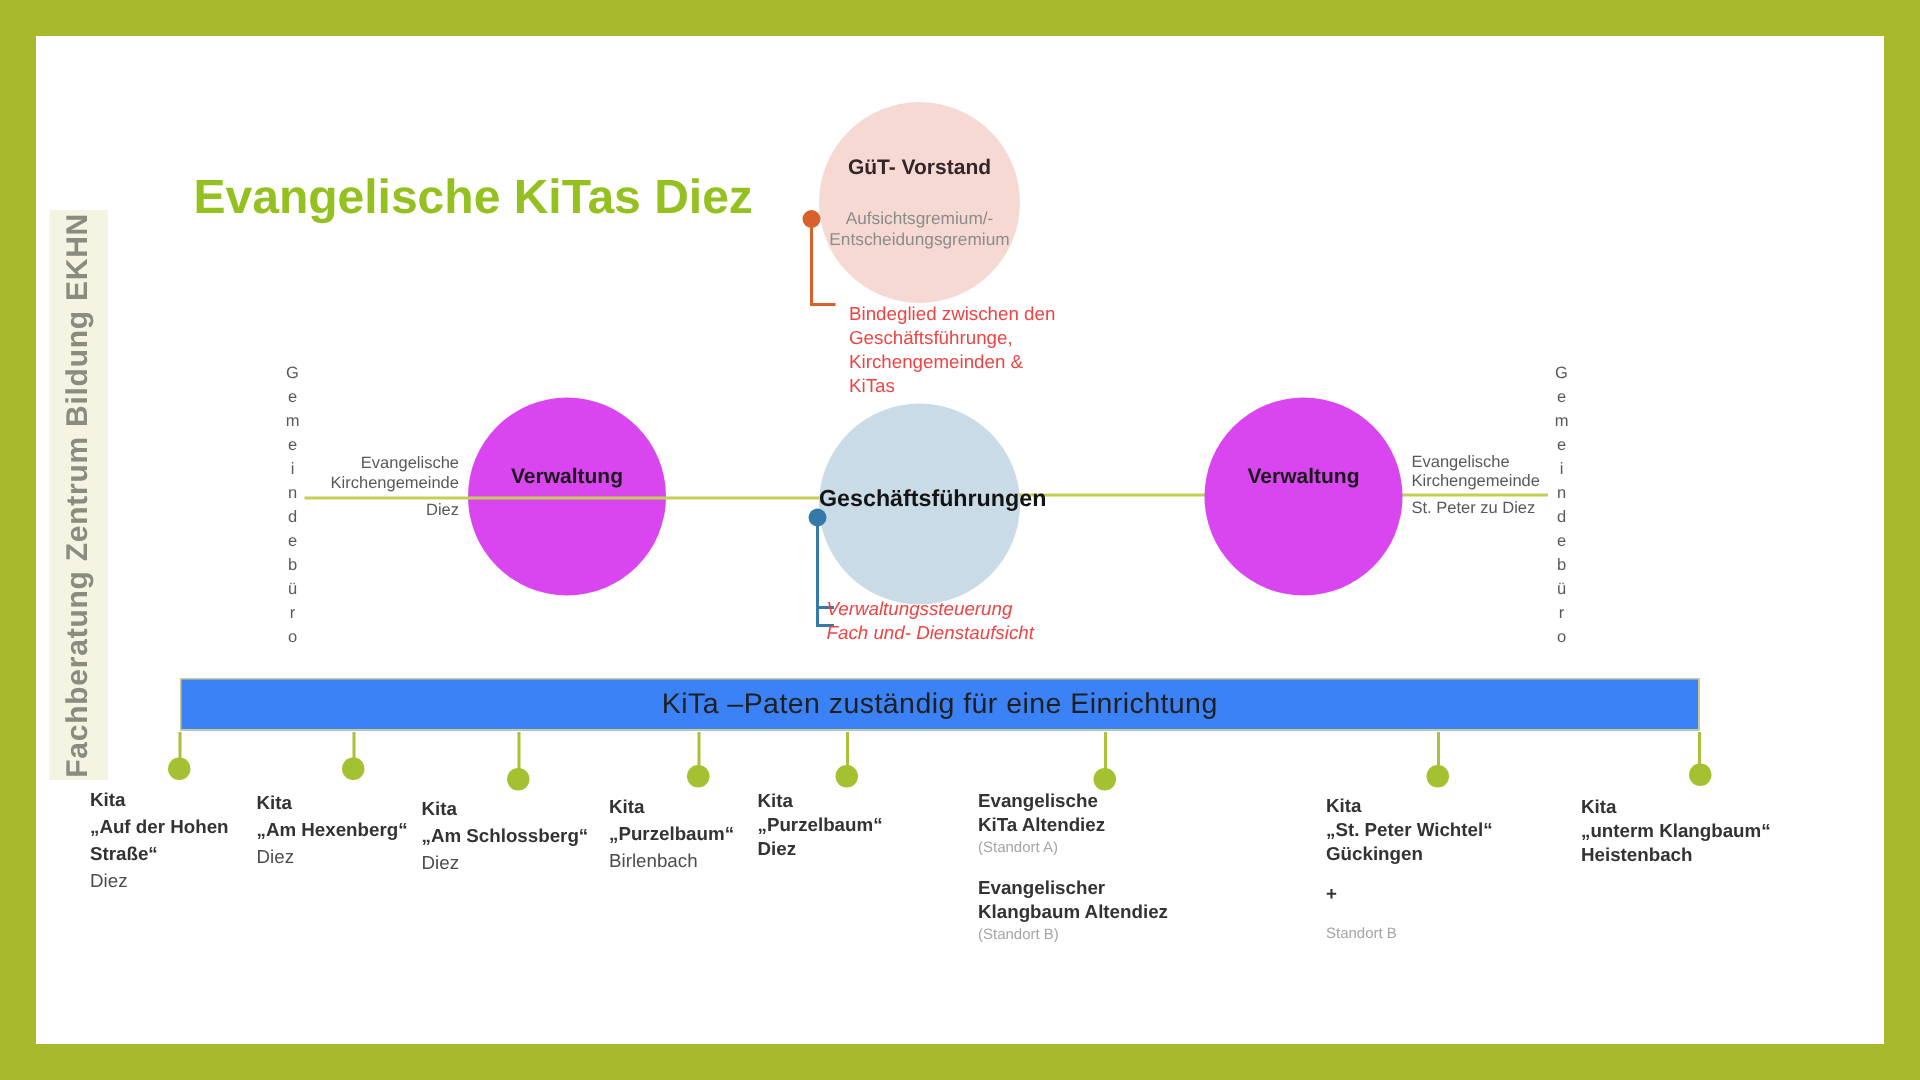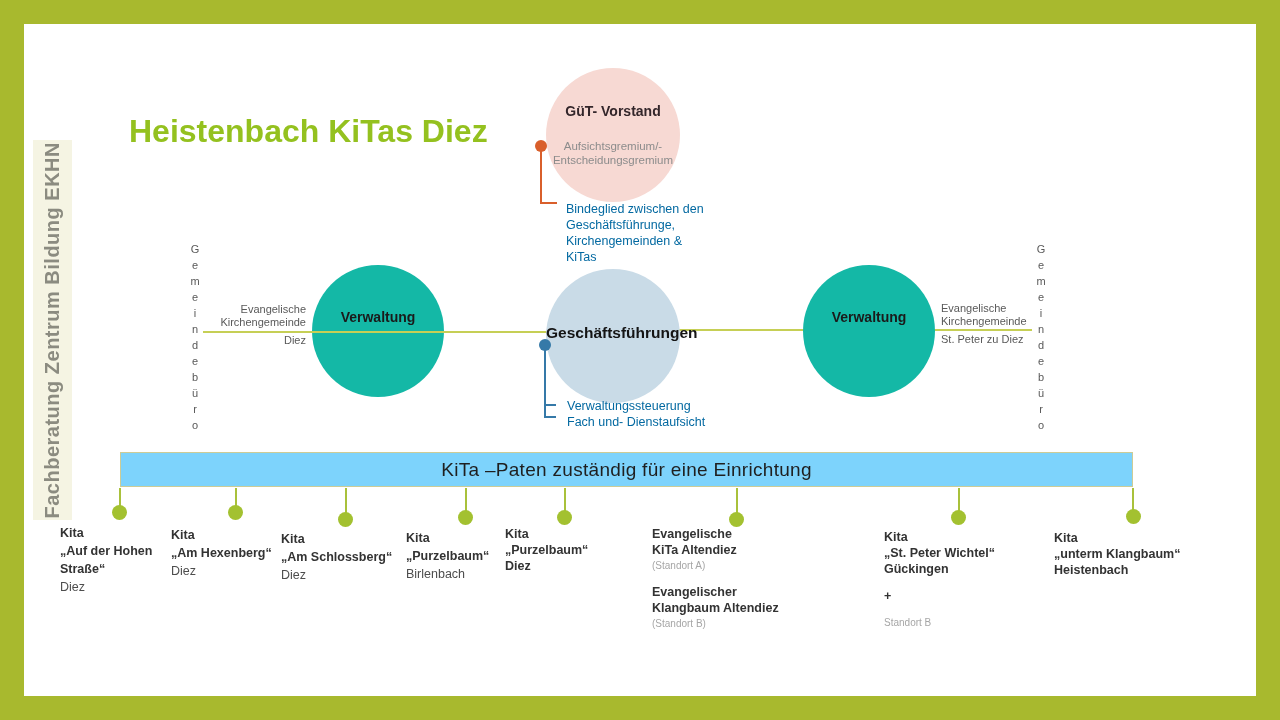--- a/index.html
+++ b/index.html
@@ -26,68 +26,68 @@
   .title{
     position:absolute;left:105px;top:89px;margin:0;
     font-size:32px;font-weight:bold;color:#94c11f;letter-spacing:0;
   }
   
   .circle{position:absolute;border-radius:50%;}
   .pink{left:522px;top:44px;width:134px;height:134px;background:#f7d9d3;
         display:flex;flex-direction:column;align-items:center;justify-content:center;text-align:center;padding-top:0;}
   .pink .c-title{font-size:14px;font-weight:bold;color:#33262a;margin-bottom:20px;}
   .pink .c-sub{font-size:11.5px;color:#8c8c8c;line-height:14.5px;}
-  .grayc{width:132px;height:132px;background:#14b8a6;}
+  .grayc{width:132px;height:132px;background:#d946ef;}
   .grayc .c-label{position:absolute;left:0;right:0;top:44px;text-align:center;
         font-size:14px;font-weight:bold;color:#1a1a1a;}
   .bluec{left:522px;top:245px;width:134px;height:134px;background:#c9dbe7;}
   .bluec .c-label{position:absolute;left:0;right:0;top:55px;text-align:center;
         font-size:15.5px;font-weight:bold;color:#141414;}
   
   .dot{position:absolute;border-radius:50%;}
   .dot-orange{width:12px;height:12px;background:#d95f2b;}
   .dot-blue{width:12px;height:12px;background:#3579a8;}
   .dot-green{width:15px;height:15px;background:#a3c130;}
   .ln{position:absolute;}
   .ln-orange{background:#d95f2b;}
   .ln-blue{background:#3579a8;}
   .ln-olive{background:#c6cf55;}
   .ln-stem{background:#a9c13b;}
   
-  .note{position:absolute;font-size:12.5px;line-height:16px;color:#0369a1;}
+  .note{position:absolute;font-size:12.5px;line-height:16px;color:#ef4444;}
   .parish{position:absolute;font-size:11px;line-height:12.5px;color:#595959;}
   .parish .below{margin-top:6px;}
   .vtext{
     position:absolute;writing-mode:vertical-rl;text-orientation:upright;
     font-size:11px;color:#595959;letter-spacing:4px;line-height:14px;
   }
   
   .banner{
     position:absolute;left:96px;top:428px;width:1013px;height:35px;
-    background:#7dd3fc;border:1px solid #cdcc96;box-sizing:border-box;
+    background:#3b82f6;border:1px solid #cdcc96;box-sizing:border-box;
     display:flex;align-items:center;justify-content:center;
   }
   .banner span{font-size:19px;color:#1f1f1f;letter-spacing:.3px;}
   
   .kita{position:absolute;text-align:left;font-size:12.5px;line-height:18px;color:#3a3a3a;}
   .kl-b{font-weight:bold;color:#333333;}
   .kl-n{font-weight:normal;color:#4d4d4d;}
   .kl-m{font-weight:normal;color:#a6a6a6;font-size:10px;line-height:15px;}
   .kl-g{margin-top:11px;}
 </style>
 </head>
 <body>
 
 <div class="canvas">
 
   <div class="sidebar">
     <span>Fachberatung Zentrum Bildung EKHN</span>
   </div>
 
-  <h1 class="title">Heistenbach KiTas Diez</h1>
+  <h1 class="title">Evangelische KiTas Diez</h1>
 
   <div class="circle pink">
     <div class="c-title">GüT- Vorstand</div>
     <div class="c-sub">Aufsichtsgremium/-</div>
     <div class="c-sub">Entscheidungsgremium</div>
   </div>
   <div class="dot dot-orange" style="left:511px;top:116px;"></div>
   <div class="ln ln-orange" style="left:516px;top:124px;width:2px;height:55px;"></div>
   <div class="ln ln-orange" style="left:516px;top:178px;width:17px;height:2px;"></div>
   <div class="note" style="left:542px;top:177px;">
@@ -112,21 +112,21 @@
   <div class="ln ln-olive" style="left:179px;top:307px;width:344px;height:2px;"></div>
   <div class="ln ln-olive" style="left:655px;top:305px;width:353px;height:2px;"></div>
 
   <div class="circle bluec">
     <div class="c-label">Geschäftsführungen</div>
   </div>
   <div class="dot dot-blue" style="left:515px;top:315px;"></div>
   <div class="ln ln-blue" style="left:520px;top:321px;width:2px;height:72px;"></div>
   <div class="ln ln-blue" style="left:520px;top:380px;width:12px;height:2px;"></div>
   <div class="ln ln-blue" style="left:520px;top:392px;width:12px;height:2px;"></div>
-  <div class="note" style="left:543px;top:374px;">
+  <div class="note" style="left:527px;top:374px;font-style:italic;">
     <div>Verwaltungssteuerung</div>
     <div>Fach und- Dienstaufsicht</div>
   </div>
 
   <div class="circle grayc" style="left:779px;top:241px;">
     <div class="c-label">Verwaltung</div>
   </div>
 
   <div class="parish" style="left:917px;top:278px;width:112px;text-align:left;">
     <div>Evangelische</div>

